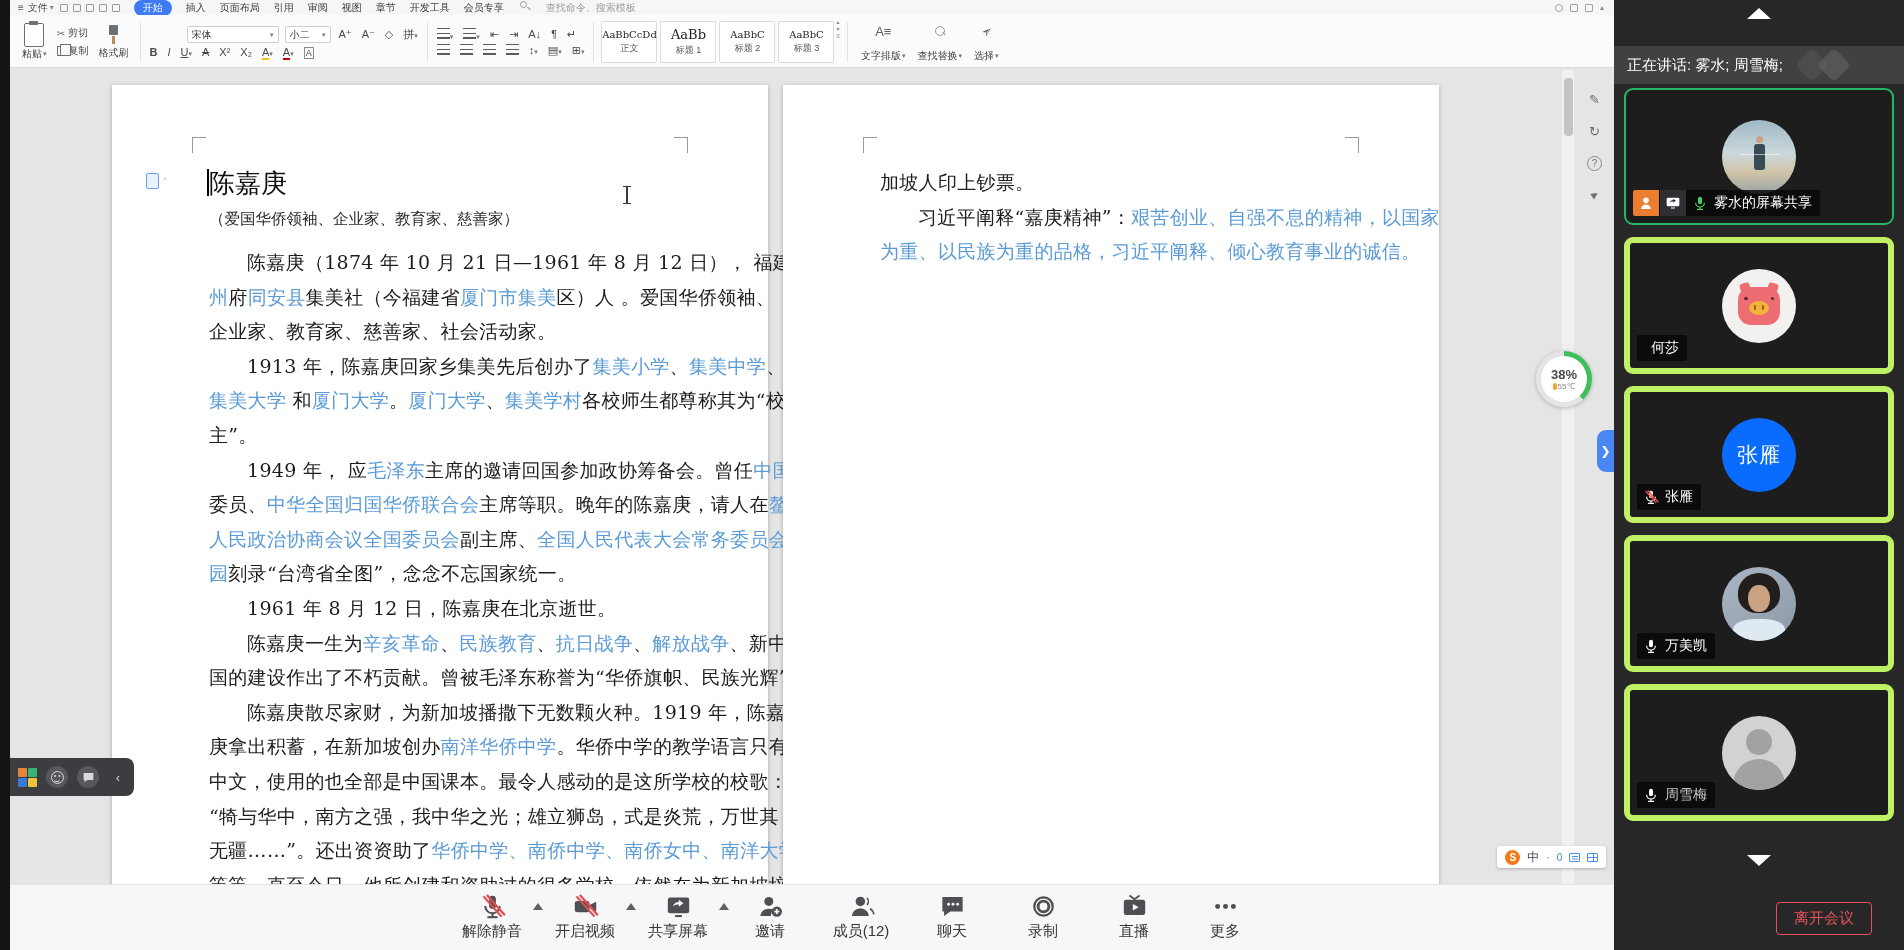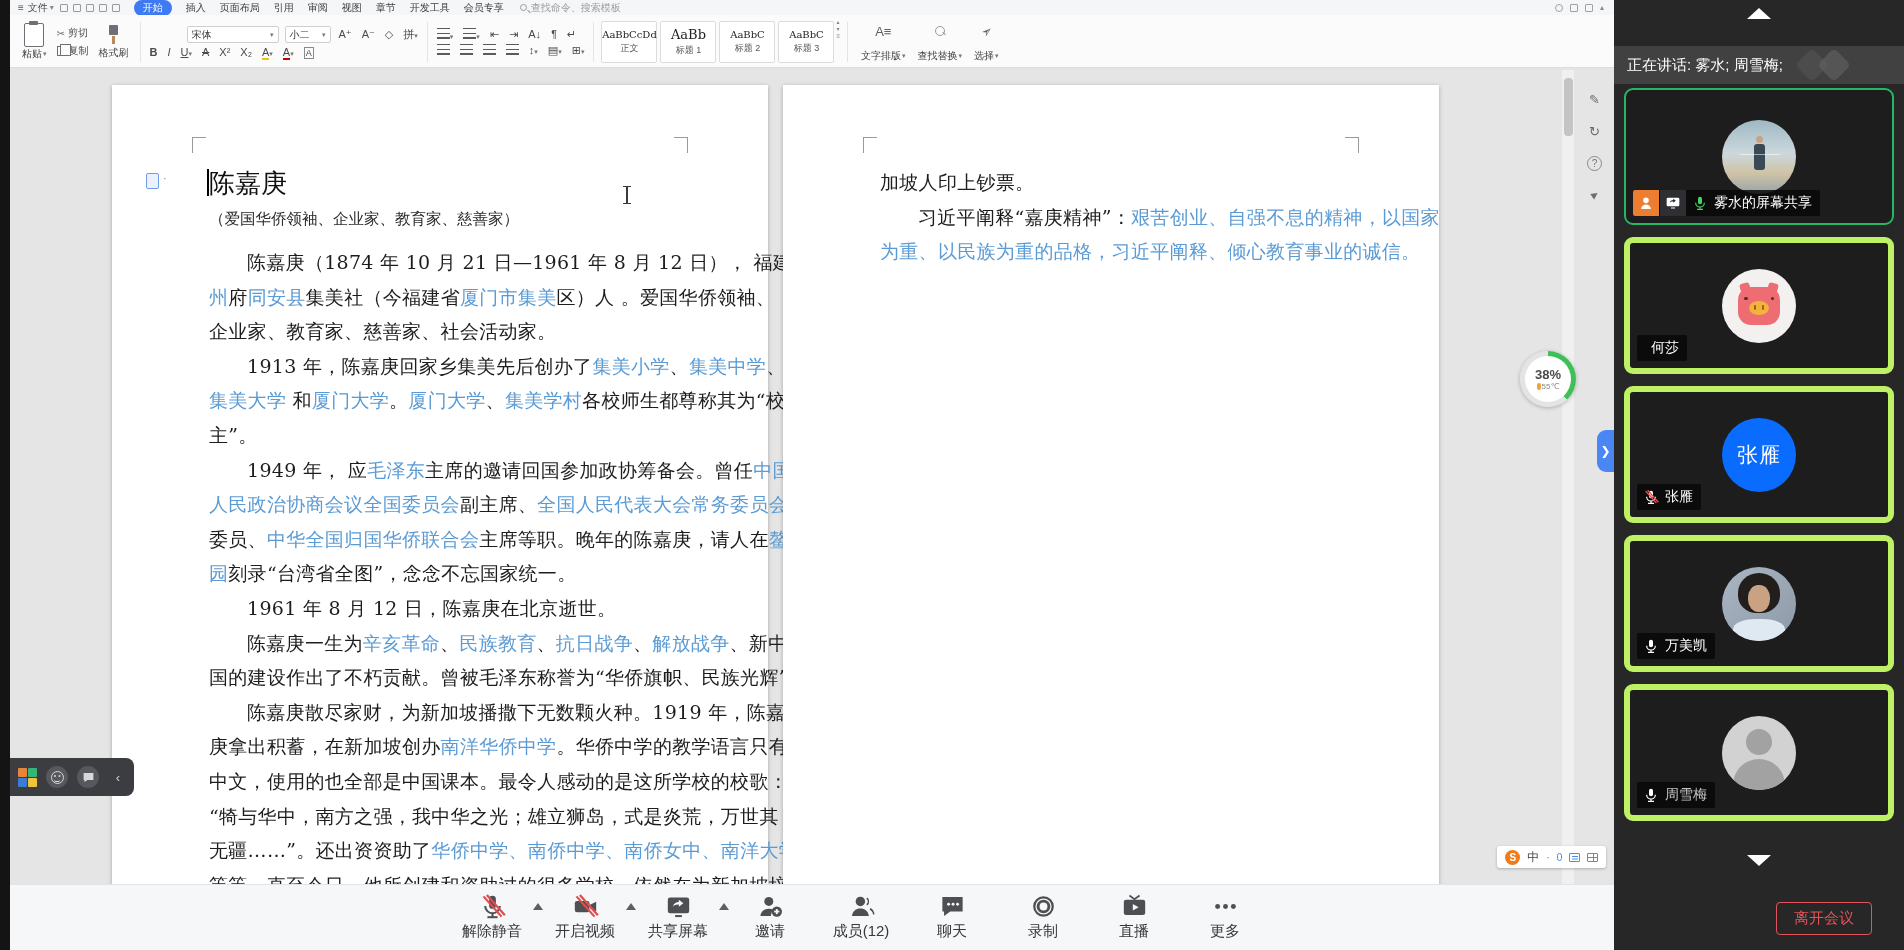--- a/index.html
+++ b/index.html
@@ -14,21 +14,21 @@
   #menubar{position:absolute;left:0;top:0;width:100%;height:15px;background:#f5f6f7;
            display:flex;align-items:center;font-size:10px;color:#4a4a4a;white-space:nowrap;}
   #menubar .hamb{margin:0 4px 0 8px;color:#555;font-size:10px;}
   #menubar .filelbl{margin-right:2px;}
   #menubar .dd{color:#888;font-size:8px;margin-right:6px;}
   .qicons{display:flex;gap:5px;margin-right:14px;}
   .qicons i{width:8px;height:8px;border:1px solid #9a9a9a;border-radius:1px;display:block;}
   #menu-tabs{display:flex;align-items:center;gap:14px;margin-right:16px;}
   #menu-tabs .mtab{color:#3c3c3c;cursor:default;}
   #menu-tabs .mtab.active{background:#3e7bf2;color:#fff;border-radius:8px;padding:1px 9px;}
-  .searchbox{display:flex;align-items:center;gap:4px;color:#9b9b9b;}
+  .searchbox{display:flex;gap:19px;color:#9b9b9b;}
   .lens{width:7px;height:7px;border:1px solid #9b9b9b;border-radius:50%;position:relative;display:inline-block;}
   .lens::after{content:"";position:absolute;left:6px;top:6px;width:4px;height:1px;background:#9b9b9b;transform:rotate(45deg);}
   .win-mini{margin-left:auto;display:flex;gap:7px;margin-right:10px;align-items:center;}
   .win-mini i{width:8px;height:8px;border:1px solid #a2a2a2;border-radius:50%;display:block;}
   .win-mini i.sq{border-radius:1px;}
   .win-mini .ch{color:#8a8a8a;font-size:8px;}
   
   #ribbon{position:absolute;left:0;top:15px;width:100%;height:53px;background:#fbfbfc;
           border-bottom:1px solid #dddddd;display:flex;align-items:stretch;padding:4px 0 2px 8px;color:#444;}
   .vsep{width:1px;background:#e4e4e4;margin:3px 7px;}
@@ -92,21 +92,21 @@
   #ibeam i{position:absolute;left:1px;bottom:0;width:8px;border-bottom:1.6px solid #3a3a3a;height:0;display:block;}
   
   #doc-scrollbar{position:absolute;right:40px;top:70px;width:12px;height:814px;background:#f0f0f0;}
   #doc-thumb{position:absolute;left:1.5px;top:8px;width:9px;height:58px;background:#c4c4c4;border-radius:4px;}
   #side-tools{position:absolute;right:12px;top:92px;display:flex;flex-direction:column;gap:17px;
               color:#6d6d70;font-size:13px;align-items:center;}
   #side-tools .q{width:15px;height:15px;border:1px solid #8a8a8a;border-radius:50%;font-size:10px;
                  display:flex;align-items:center;justify-content:center;color:#777;}
   #side-tools .ptr{transform:rotate(-35deg);font-size:11px;}
   
-  #battery-badge{position:absolute;right:38px;top:351px;width:56px;height:56px;border-radius:50%;
+  #battery-badge{position:absolute;right:22px;top:351px;width:56px;height:56px;border-radius:50%;
      background:conic-gradient(#3fbf57 0 137deg,#e4e4e4 137deg 360deg);
      display:flex;align-items:center;justify-content:center;box-shadow:0 1px 4px rgba(0,0,0,.25);}
   #battery-inner{width:46px;height:46px;border-radius:50%;background:#fff;display:flex;flex-direction:column;
      align-items:center;justify-content:center;line-height:1;}
   #battery-inner .pct{font-size:13px;color:#4a4a4a;font-weight:bold;}
   #battery-inner .tmp{font-size:8px;color:#8a8a8a;margin-top:2px;display:flex;align-items:center;gap:1px;}
   #battery-inner .tdot{width:4px;height:7px;border-radius:2px;background:#f0a13a;display:inline-block;}
   #panel-tab{position:absolute;right:0;top:430px;width:17px;height:42px;background:#4a87f5;
      border-radius:9px 0 0 9px;color:#fff;display:flex;align-items:center;justify-content:center;font-size:12px;}
   
@@ -370,22 +370,22 @@
         <div class="doc-title">陈嘉庚</div>
         <div class="doc-sub">（爱国华侨领袖、企业家、教育家、慈善家）</div>
         <div class="doc-lines" id="linesL">
             <div class="doc-line ind"><span>陈嘉庚（1874 年 10 月 21 日—1961 年 8 月 12 日）， 福建省</span><span class="lnk">泉</span></div>
             <div class="doc-line"><span class="lnk">州</span><span>府</span><span class="lnk">同安县</span><span>集美社（今福建省</span><span class="lnk">厦门市集美</span><span>区）人 。爱国华侨领袖、</span></div>
             <div class="doc-line"><span>企业家、教育家、慈善家、社会活动家。</span></div>
             <div class="doc-line ind"><span>1913 年，陈嘉庚回家乡集美先后创办了</span><span class="lnk">集美小学</span><span>、</span><span class="lnk">集美中学</span><span>、</span></div>
             <div class="doc-line"><span class="lnk">集美大学</span><span> 和</span><span class="lnk">厦门大学</span><span>。</span><span class="lnk">厦门大学</span><span>、</span><span class="lnk">集美学村</span><span>各校师生都尊称其为“校</span></div>
             <div class="doc-line"><span>主”。</span></div>
             <div class="doc-line ind"><span>1949 年， 应</span><span class="lnk">毛泽东</span><span>主席的邀请回国参加政协筹备会。曾任</span><span class="lnk">中国</span></div>
+            <div class="doc-line"><span>委员、</span><span class="lnk">中华全国归国华侨联合会</span><span>主席等职。晚年的陈嘉庚，请人在</span><span class="lnk">鳌</span></div>
             <div class="doc-line"><span class="lnk">人民政治协商会议全国委员会</span><span>副主席、</span><span class="lnk">全国人民代表大会常务委员会</span></div>
-            <div class="doc-line"><span>委员、</span><span class="lnk">中华全国归国华侨联合会</span><span>主席等职。晚年的陈嘉庚，请人在</span><span class="lnk">鳌</span></div>
             <div class="doc-line"><span class="lnk">园</span><span>刻录“台湾省全图”，念念不忘国家统一。</span></div>
             <div class="doc-line ind"><span>1961 年 8 月 12 日，陈嘉庚在北京逝世。</span></div>
             <div class="doc-line ind"><span>陈嘉庚一生为</span><span class="lnk">辛亥革命</span><span>、</span><span class="lnk">民族教育</span><span>、</span><span class="lnk">抗日战争</span><span>、</span><span class="lnk">解放战争</span><span>、新中</span></div>
             <div class="doc-line"><span>国的建设作出了不朽贡献。曾被毛泽东称誉为“华侨旗帜、民族光辉”。</span></div>
             <div class="doc-line ind"><span>陈嘉庚散尽家财，为新加坡播撒下无数颗火种。1919 年，陈嘉</span></div>
             <div class="doc-line"><span>庚拿出积蓄，在新加坡创办</span><span class="lnk">南洋华侨中学</span><span>。华侨中学的教学语言只有</span></div>
             <div class="doc-line"><span>中文，使用的也全部是中国课本。最令人感动的是这所学校的校歌：</span></div>
             <div class="doc-line"><span>“犄与华中，南方之强，我中华之光；雄立狮岛，式是炎荒，万世其</span></div>
             <div class="doc-line"><span>无疆……”。还出资资助了</span><span class="lnk">华侨中学、南侨中学、南侨女中、南洋大学</span><span>……</span></div>
             <div class="doc-line"><span>等等。直至今日，他所创建和资助过的很多学校，依然在为新加坡培</span></div>

